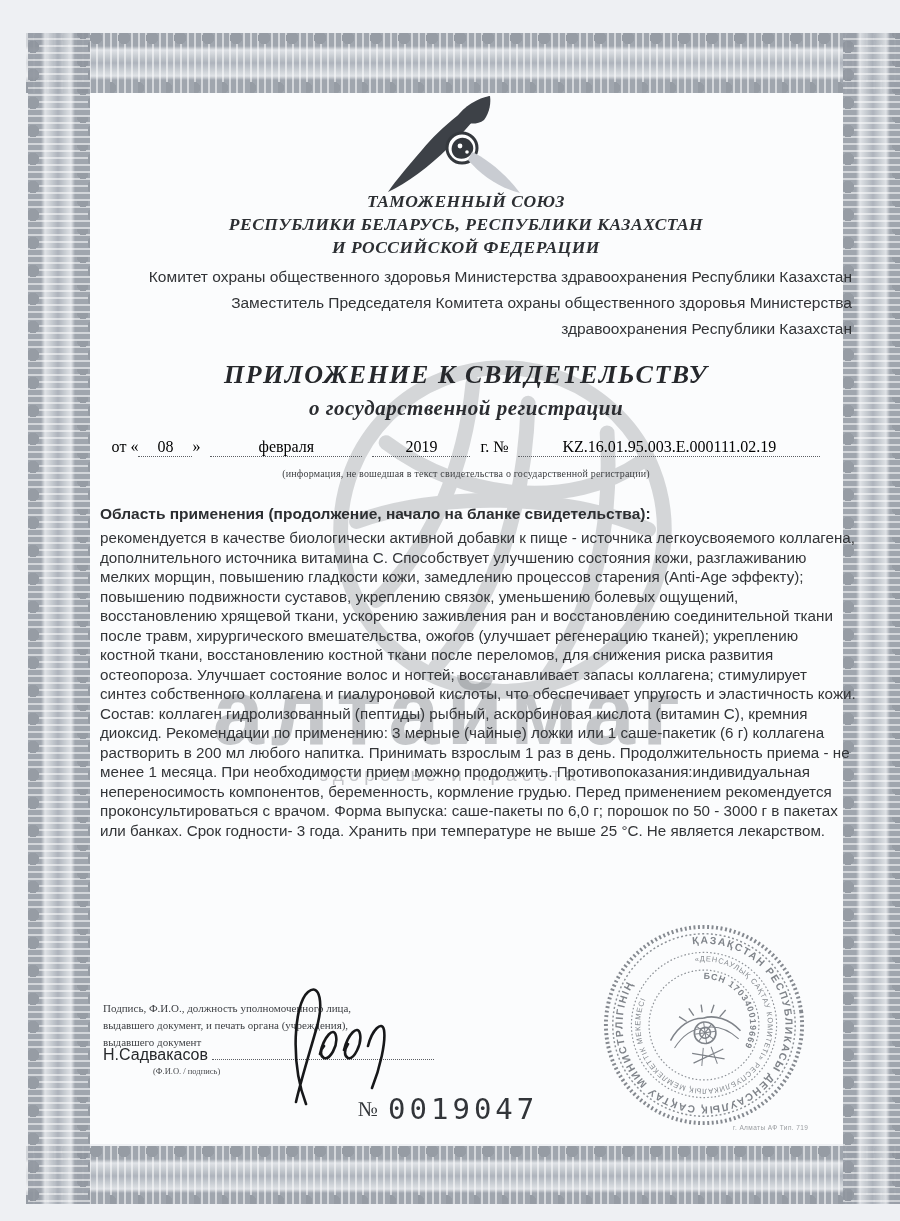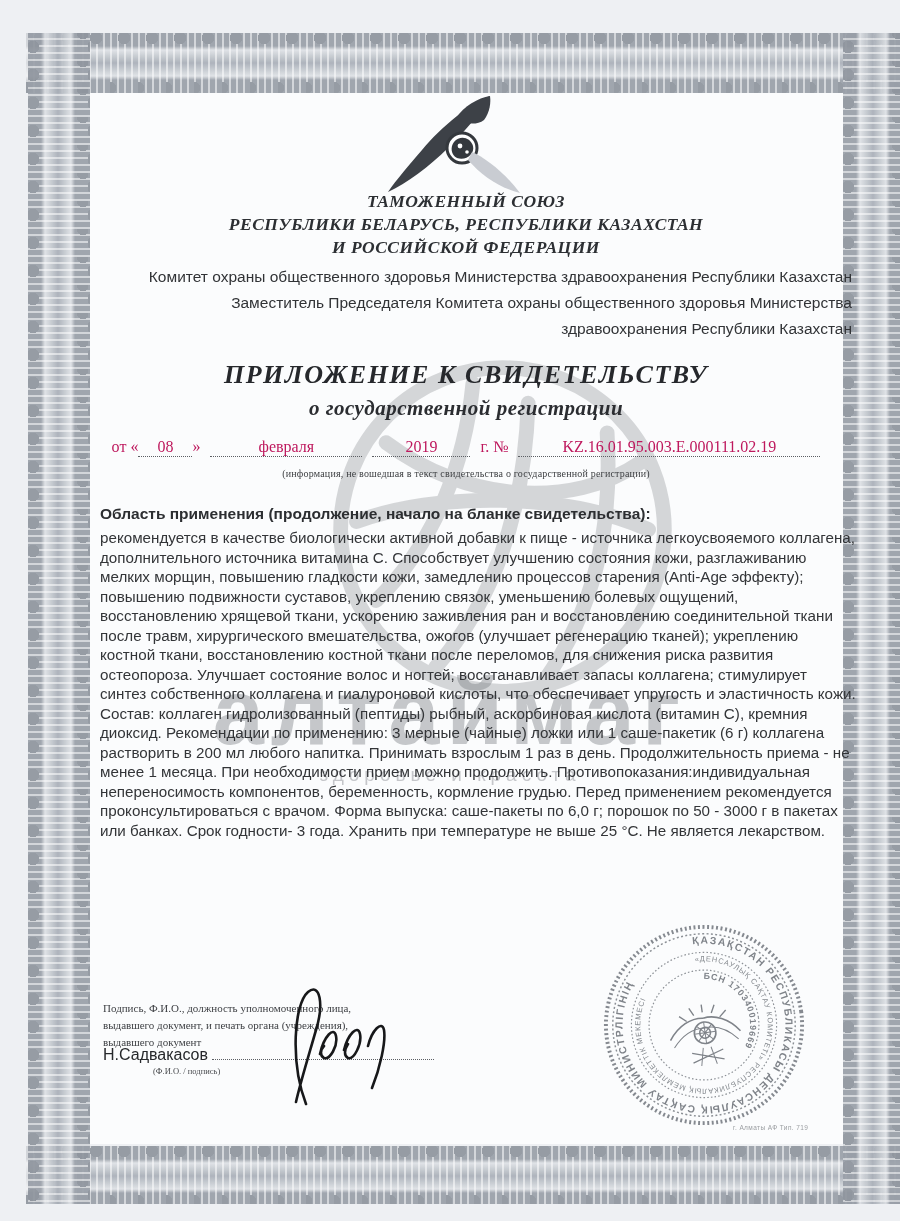--- a/index.html
+++ b/index.html
@@ -73,21 +73,21 @@
   }
   .doc-subtitle{
     position:absolute;left:95px;top:396px;width:742px;text-align:center;
     font-family:"Liberation Serif",serif;font-style:italic;font-weight:bold;
     font-size:21px;letter-spacing:.5px;color:#2b2d31;
   }
 
   
   .date-row{
     position:absolute;left:95px;top:438px;width:742px;text-align:center;
-    font-family:"Liberation Serif",serif;font-size:16px;color:#be185d;white-space:nowrap;
+    font-family:"Liberation Serif",serif;font-size:16px;color:#000000;white-space:nowrap;
   }
   .date-row .val{display:inline-block;border-bottom:1.5px dotted #5b5e63;text-align:center;padding:0 6px;}
   .date-row .v-day{min-width:42px;}
   .date-row .v-month{min-width:140px;}
   .date-row .v-year{min-width:86px;}
   .date-row .v-num{min-width:290px;}
   .date-row .gap{display:inline-block;width:10px;}
   .info-note{
     position:absolute;left:95px;top:468px;width:742px;text-align:center;
     font-family:"Liberation Serif",serif;font-size:10px;color:#3e4043;letter-spacing:.2px;
@@ -223,17 +223,18 @@
           <path d="M94,113 L116,113 M105,102 L105,124 M97,105 L113,121 M113,105 L97,121" stroke-width="1"></path>
           <path d="M105,92 L105,84 M96,94 L92,86 M114,94 L118,86 M88,99 L81,93 M122,99 L129,93" stroke-width="1.4"></path>
           <path d="M69,116 C79,102 93,96 105,98 M141,116 C131,102 117,96 105,98"></path>
           <path d="M72,124 C82,112 93,107 105,108 M138,124 C128,112 117,107 105,108" stroke-width="1.1"></path>
           <path d="M89,132 L121,142 M121,132 L89,142" stroke-width="1.3"></path>
           <path d="M101,128 L97,146 M109,128 L113,146" stroke-width="1"></path>
         </g>
       </g>
     </svg>
 
+    <div class="doc-number"><span class="no-sign">№</span><span class="digits">0019047</span></div>
 
     <div class="printer-note">г. Алматы  АФ  Тип. 719</div>
 
   </div>
 </div>
 
 </body></html>

